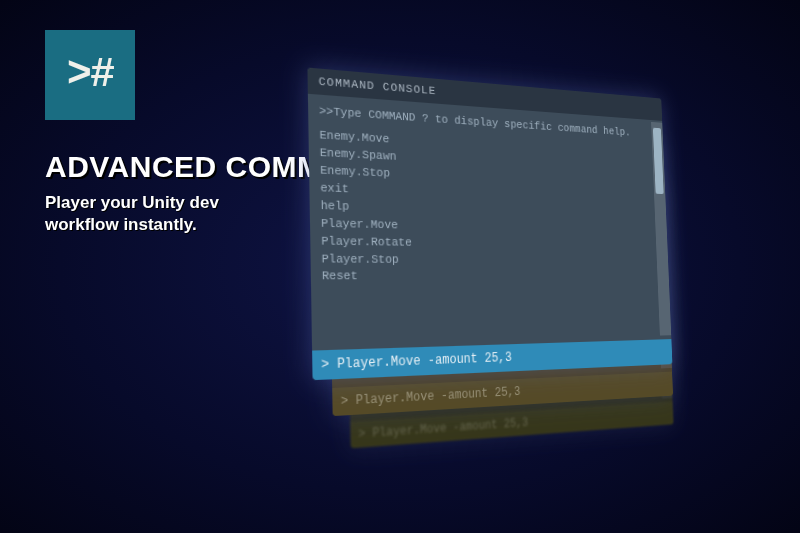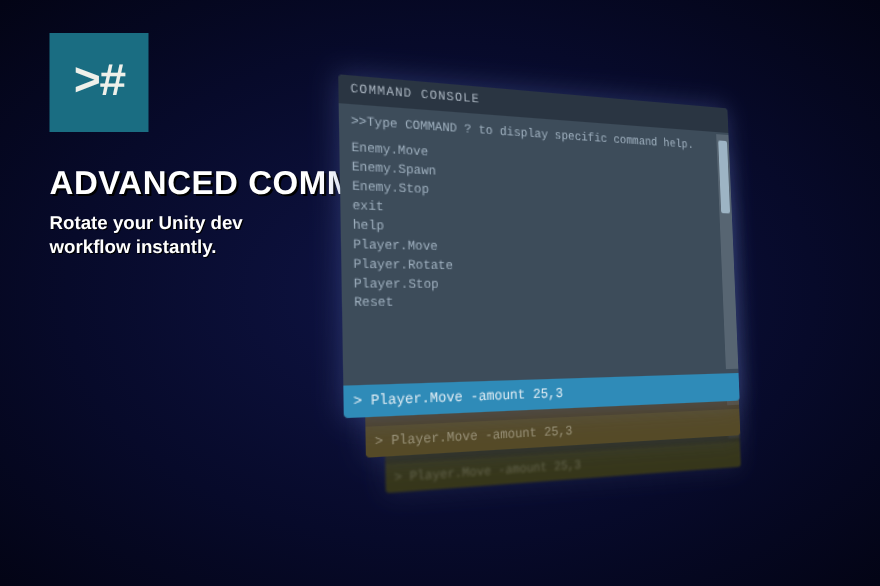--- a/index.html
+++ b/index.html
@@ -152,21 +152,21 @@
     .panel-back .scroll-thumb { background: #a8a868; }
   </style>
 </head>
 <body>
 
 <div class="logo-box">
   <span class="logo-text">&gt;#</span>
 </div>
 
 <div class="title">ADVANCED COMMAND CONSOLE</div>
-<div class="subtitle">Rotate your Unity dev workflow instantly.</div>
+<div class="subtitle">Player your Unity dev workflow instantly.</div>
 
 <div class="stack">
 
   <div class="panel panel-back">
     <div class="panel-header">COMMAND CONSOLE</div>
     <div class="panel-body">
       <div class="hint-line">&gt;&gt;Type COMMAND ? to display specific command help.</div>
       <div class="cmd-list">
           <div>Enemy.Move</div>
           <div>Enemy.Spawn</div>

